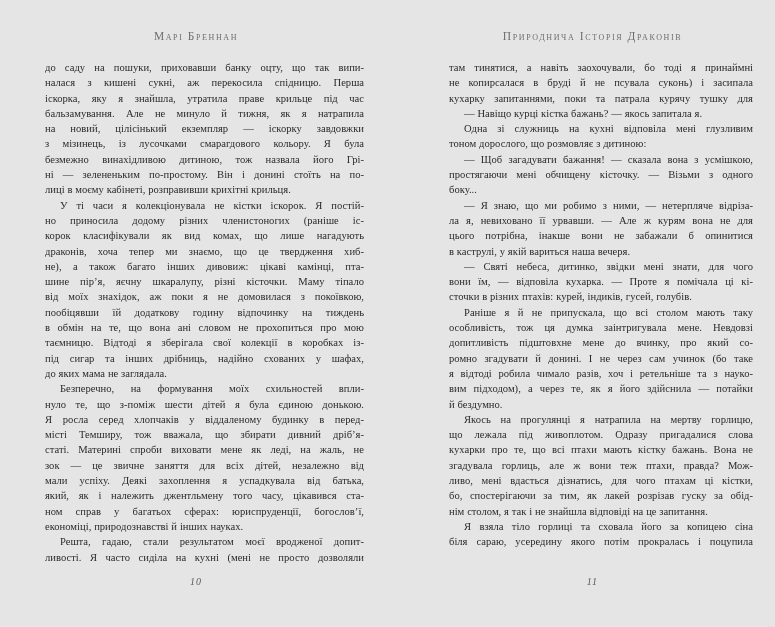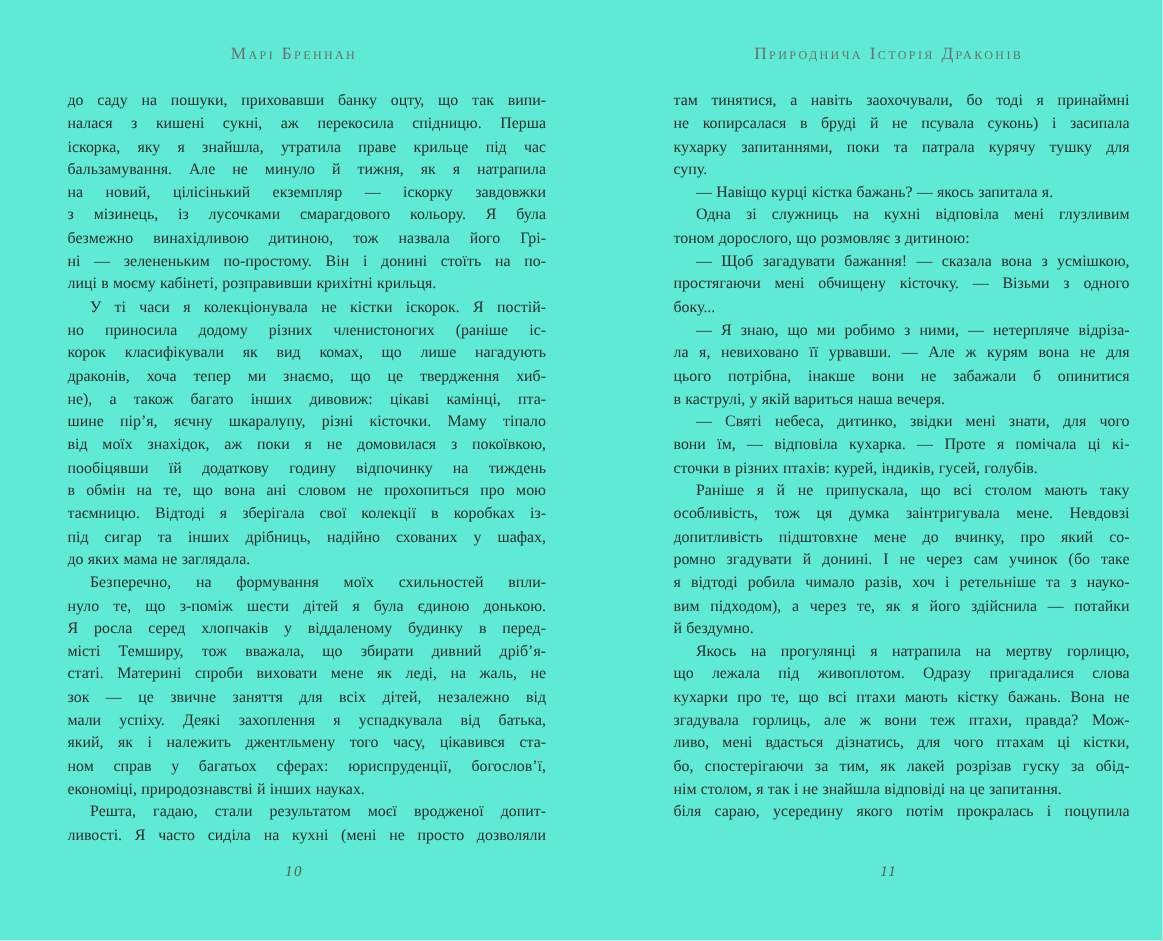--- a/index.html
+++ b/index.html
@@ -4,21 +4,21 @@
 <style>
   html, body {
     margin: 0;
     padding: 0;
     background: #ffffff;
   }
   #screen {
     position: relative;
     width: 775px;
     height: 627px;
-    background: #5eead4;
+    background: #e5e5e5;
     font-family: "Liberation Serif", serif;
     overflow: hidden;
   }
   .page {
     position: absolute;
     top: 0;
     height: 100%;
   }
   .page--left  { left: 28px;  width: 336px; }
   .page--right { left: 432px; width: 321px; }
@@ -120,21 +120,20 @@
     <div class="page-number">10</div>
   </section>
 
   <section class="page page--right">
     <div class="running-head">Природнича Історія Драконів</div>
     <div class="page-body">
         <div class="paragraph">
           <div class="line">там тинятися, а навіть заохочували, бо тоді я принаймні</div>
           <div class="line">не копирсалася в бруді й не псувала суконь) і засипала</div>
           <div class="line">кухарку запитаннями, поки та патрала курячу тушку для</div>
-          <div class="line para-end">супу.</div>
         </div>
         <div class="paragraph">
           <div class="line indent para-end">— Навіщо курці кістка бажань? — якось запитала я.</div>
         </div>
         <div class="paragraph">
           <div class="line indent">Одна зі служниць на кухні відповіла мені глузливим</div>
           <div class="line para-end">тоном дорослого, що розмовляє з дитиною:</div>
         </div>
         <div class="paragraph">
           <div class="line indent">— Щоб загадувати бажання! — сказала вона з усмішкою,</div>
@@ -164,19 +163,20 @@
         <div class="paragraph">
           <div class="line indent">Якось на прогулянці я натрапила на мертву горлицю,</div>
           <div class="line">що лежала під живоплотом. Одразу пригадалися слова</div>
           <div class="line">кухарки про те, що всі птахи мають кістку бажань. Вона не</div>
           <div class="line">згадувала горлиць, але ж вони теж птахи, правда? Мож-</div>
           <div class="line">ливо, мені вдасться дізнатись, для чого птахам ці кістки,</div>
           <div class="line">бо, спостерігаючи за тим, як лакей розрізав гуску за обід-</div>
           <div class="line para-end">нім столом, я так і не знайшла відповіді на це запитання.</div>
         </div>
         <div class="paragraph">
+          <div class="line indent">Я взяла тіло горлиці та сховала його за копицею сіна</div>
           <div class="line">біля сараю, усередину якого потім прокралась і поцупила</div>
         </div>
       </div>
     <div class="page-number">11</div>
   </section>
 
 </div>
 
 </body></html>

